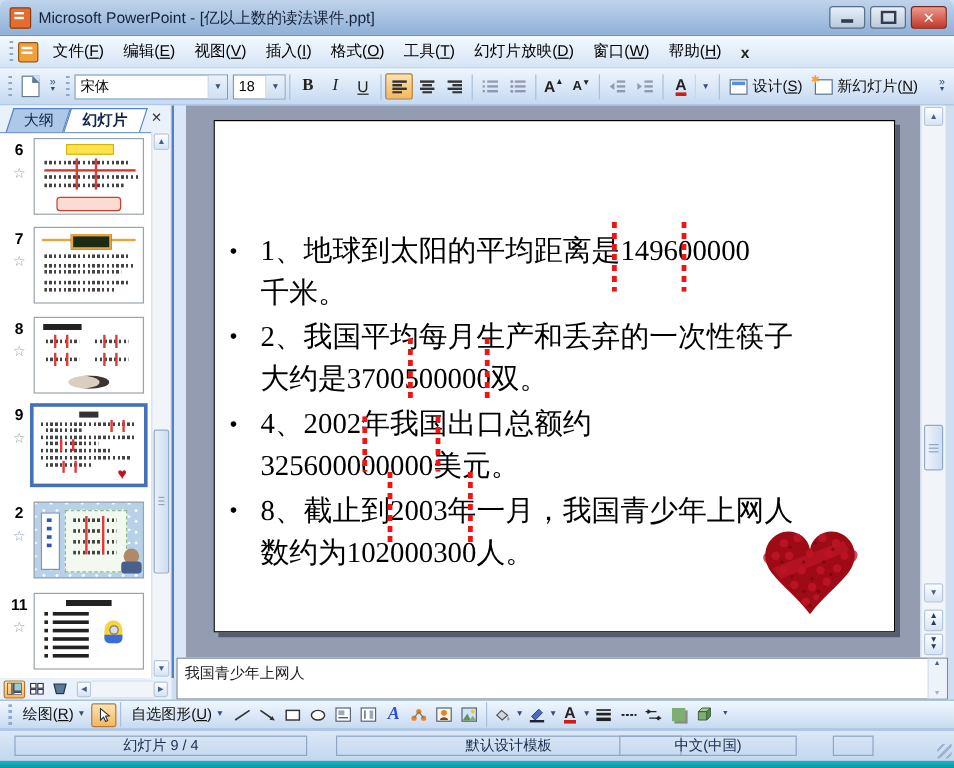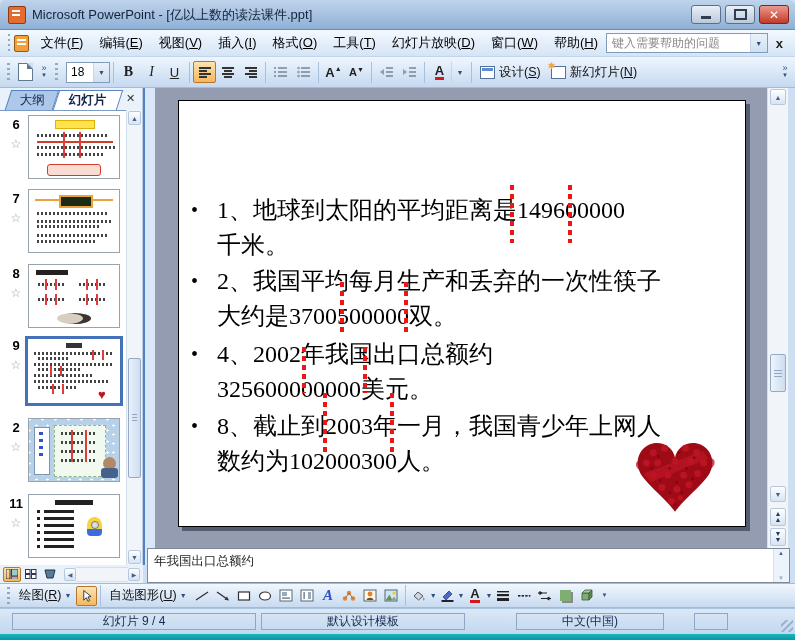--- a/index.html
+++ b/index.html
@@ -168,37 +168,37 @@
     <span class="mb-icon"></span>
     <span class="mitem">文件(<u>F</u>)</span>
     <span class="mitem">编辑(<u>E</u>)</span>
     <span class="mitem">视图(<u>V</u>)</span>
     <span class="mitem">插入(<u>I</u>)</span>
     <span class="mitem">格式(<u>O</u>)</span>
     <span class="mitem">工具(<u>T</u>)</span>
     <span class="mitem">幻灯片放映(<u>D</u>)</span>
     <span class="mitem">窗口(<u>W</u>)</span>
     <span class="mitem">帮助(<u>H</u>)</span>
-    <span class="helpbox">
-      <span class="helptext">键入需要帮助的问题</span>
-      <span class="helparr">▼</span>
-    </span>
     <span class="mb-close">x</span>
   </div>
 
   <div class="ftb">
     <span class="grip"></span>
     <span class="ibtn">
         <span class="newdoc"></span>
       </span>
     <span class="ovf">
         <span>»</span>
         <span style="font-size:6px">▼</span>
       </span>
     <span class="grip"></span>
+    <span class="combo" style="width:128px">
+      <span class="val">宋体</span>
+        <span class="arr">▼</span>
+    </span>
     <span class="combo" style="width:44px;margin-left:4px">
       <span class="val">18</span>
         <span class="arr">▼</span>
     </span>
     <span class="sep"></span>
     <span class="ibtn bB">B</span>
     <span class="ibtn bI">I</span>
     <span class="ibtn bU">U</span>
     <span class="sep"></span>
     <span class="ibtn on">
@@ -537,21 +537,21 @@
         </svg>
     </span>
     <span class="hsc">
       <span class="hsa">◀</span>
       <span class="hst"></span>
       <span class="hsa">▶</span>
     </span>
   </div>
 
   <div class="notes">
-    <span class="ph">年我国出口总额约</span>
+    <span class="ph">我国青少年上网人</span>
     <span class="nscroll">
       <span class="up">▲</span>
       <span class="dn">▼</span>
     </span>
   </div>
 
   <div class="db">
     <span class="grip"></span>
     <span class="dtxt">
         <span>绘图(<u>R</u>)</span>
@@ -683,20 +683,20 @@
           <path d="M9 4 L12 1 L12 8 L9 11 Z" fill="#5d8a52" stroke="#3d5c38" stroke-width="0.8"></path>
         </svg>
       </span>
     <span class="ovf">
         <span style="font-size:6px">▼</span>
       </span>
   </div>
 
   <div class="sb">
     <span class="sbox" style="left:12px;width:244px">幻灯片 9 / 4</span>
-    <span class="sbox" style="left:261px;width:204px">默认设计模板</span>
+    <span class="sbox" style="left:280px;width:288px">默认设计模板</span>
     <span class="sbox" style="left:516px;width:148px">中文(中国)</span>
     <span class="sbox" style="left:694px;width:34px"></span>
     <span class="sgrip"></span>
   </div>
 
   <div class="strip"></div>
 </div>
 
 </body></html>

